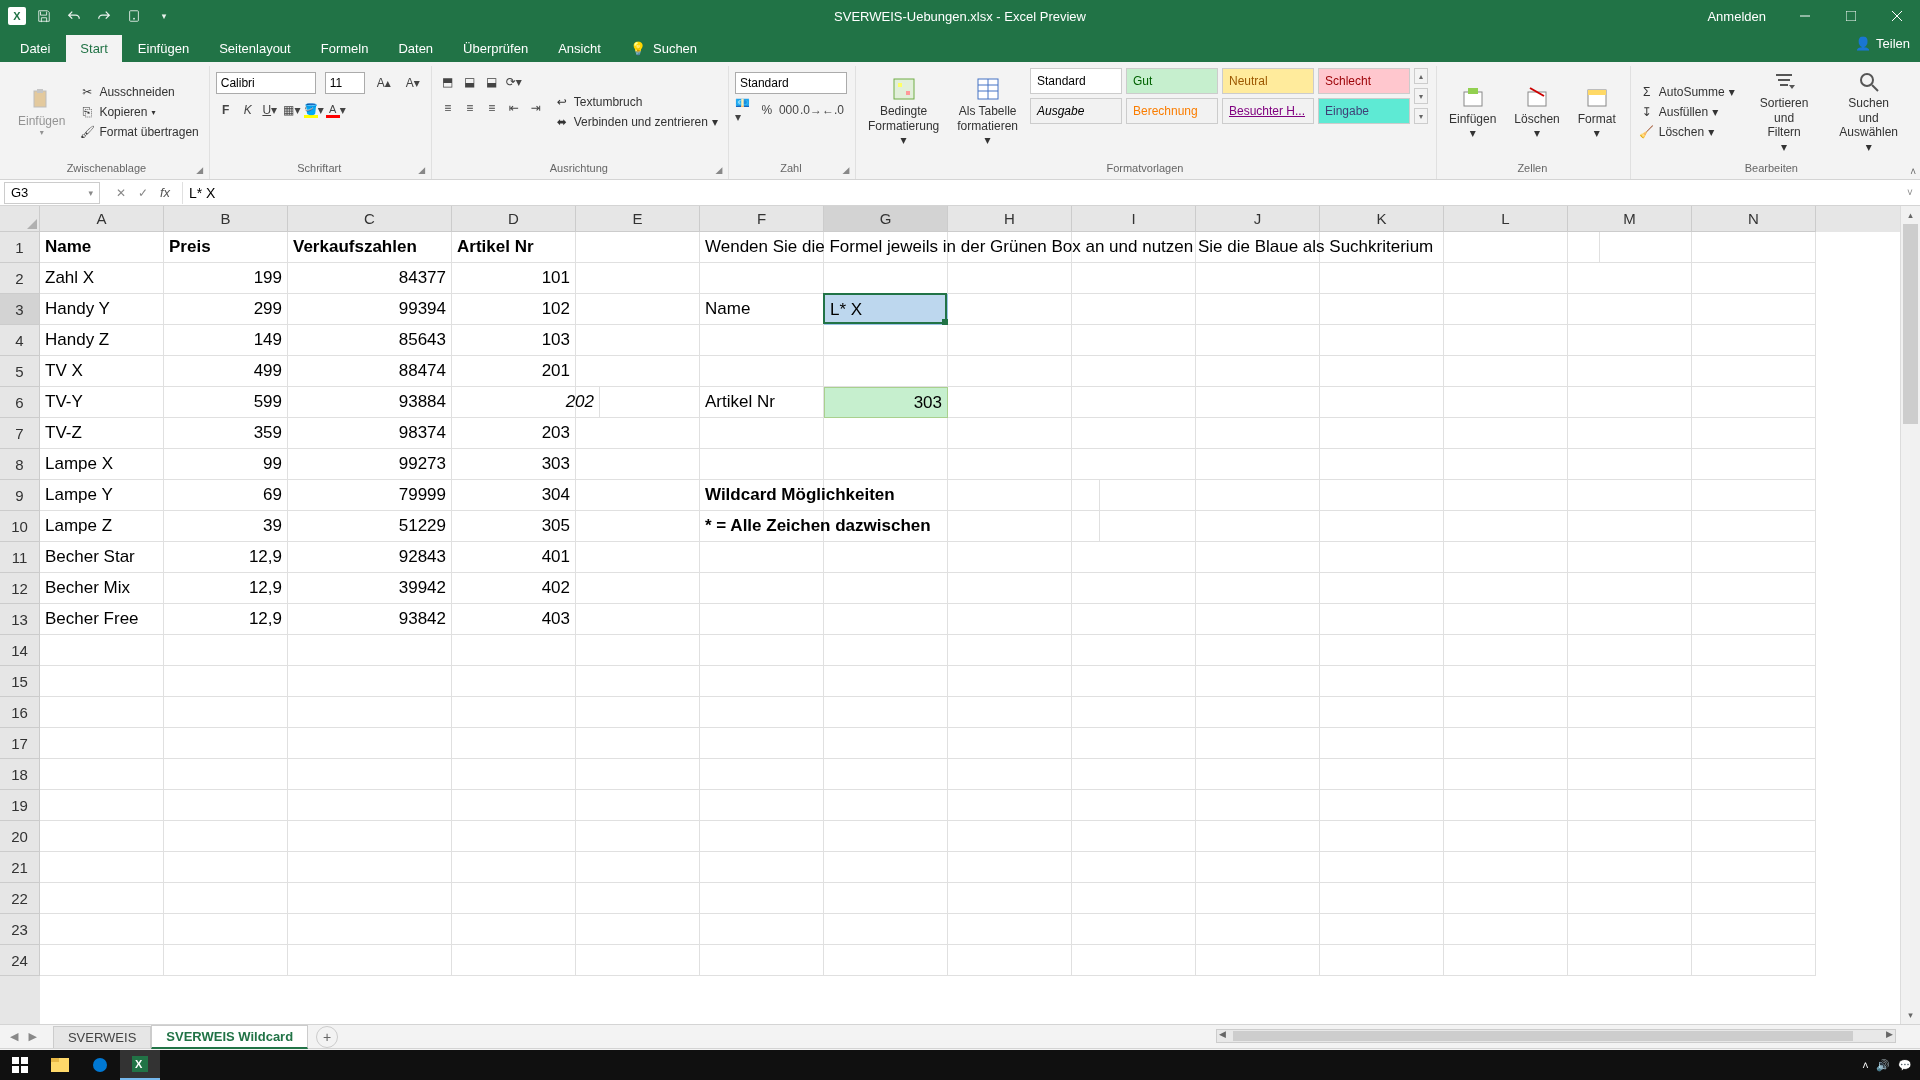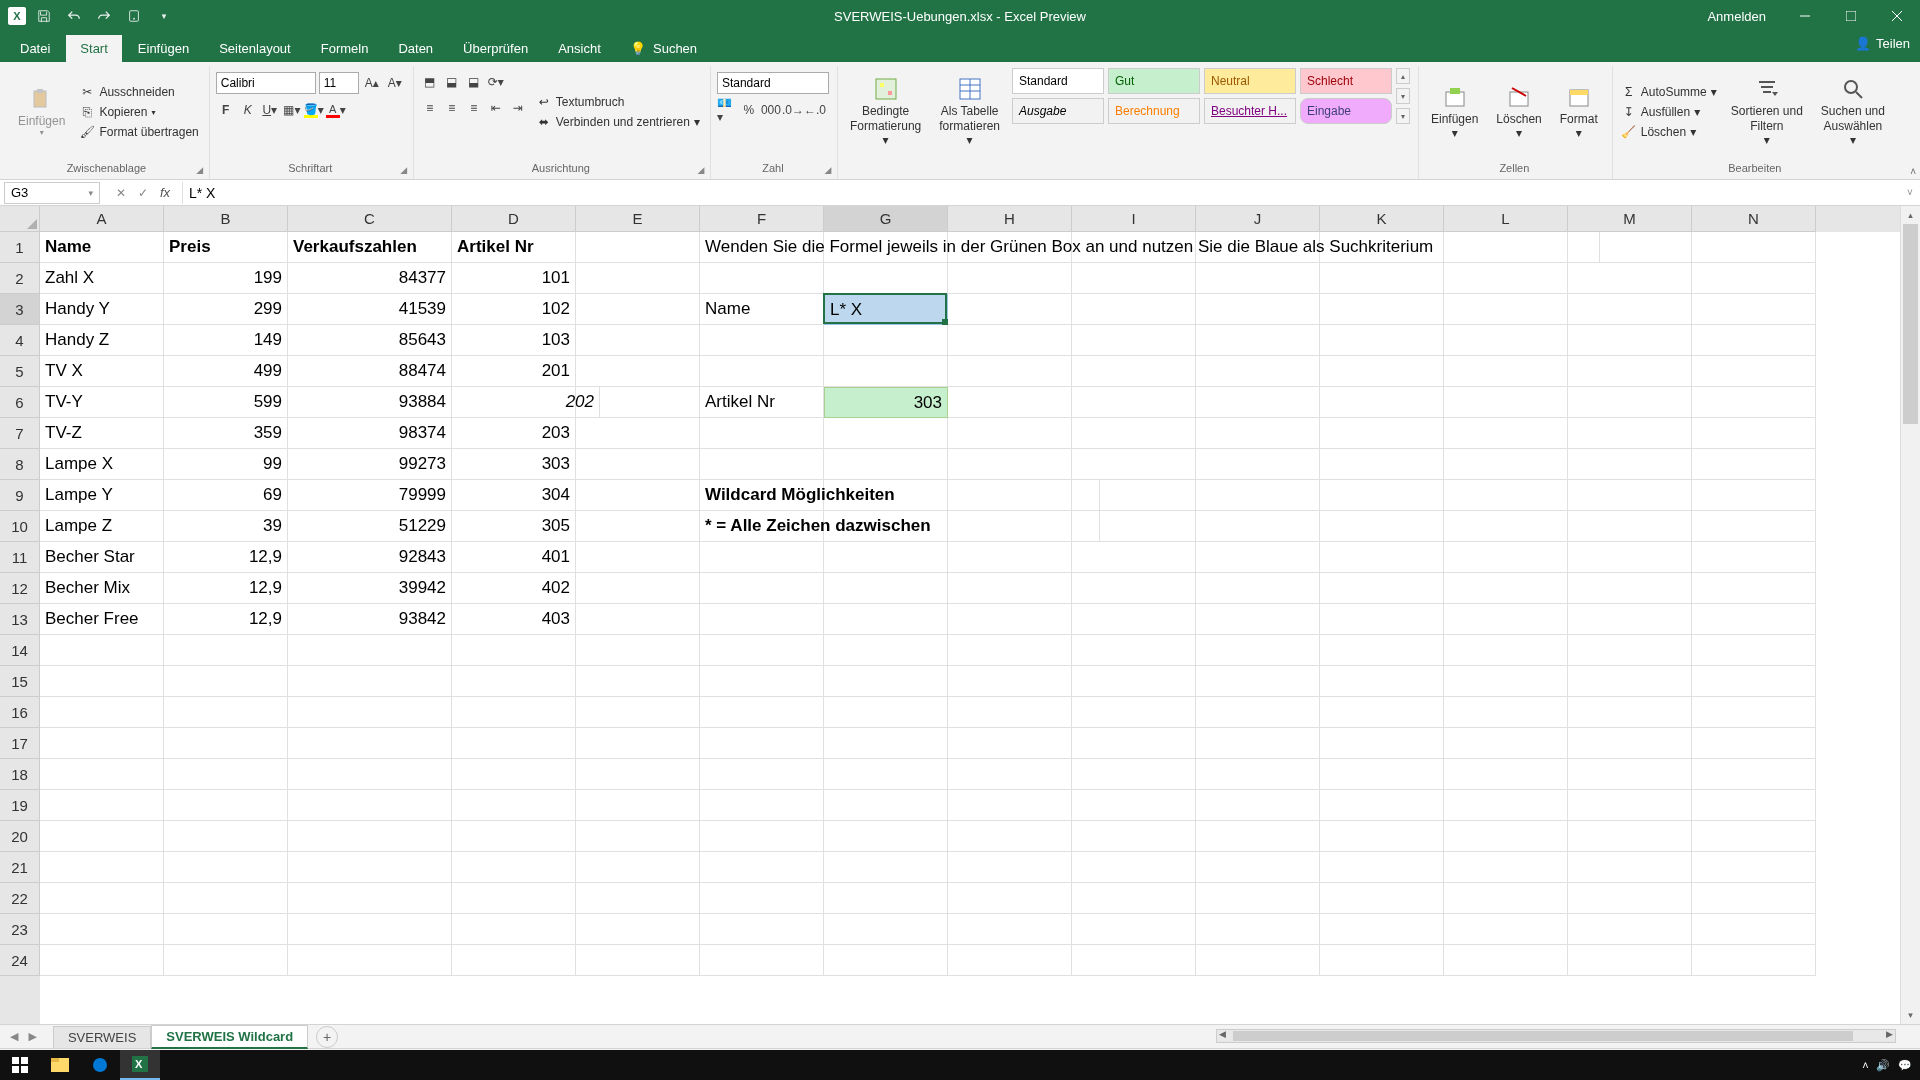--- a/index.html
+++ b/index.html
@@ -30,38 +30,38 @@
 .ribbon-group-content { display: flex; gap: 6px; height: 88px; }
 .ribbon-group-label { font-size: 11px; color: #666; text-align: center; height: 18px; line-height: 18px; }
 .ribbon-group-expand { position: absolute; right: 2px; bottom: 2px; width: 14px; height: 14px; font-size: 9px; color: #888; display: flex; align-items: center; justify-content: center; }
 .rbtn-large { display: flex; flex-direction: column; align-items: center; justify-content: center; padding: 2px 6px; font-size: 12px; color: #333; cursor: pointer; text-align: center; line-height: 1.2; }
 .rbtn-large .licon { width: 26px; height: 26px; margin-bottom: 2px; display: flex; align-items: center; justify-content: center; }
 .rbtn-small-col { display: flex; flex-direction: column; gap: 0px; justify-content: center; }
 .rbtn-small { display: flex; align-items: center; gap: 4px; font-size: 12px; color: #333; padding: 2px 2px; cursor: pointer; white-space: nowrap; }
 .rbtn-small .sicon { width: 16px; height: 16px; display: flex; align-items: center; justify-content: center; }
 .font-select { width: 100px; height: 22px; border: 1px solid #ababab; background: #fff; font-size: 12px; padding: 0 4px; }
 .size-select { width: 40px; height: 22px; border: 1px solid #ababab; background: #fff; font-size: 12px; padding: 0 4px; }
-.font-row { display: flex; gap: 3px; align-items: center; justify-content: flex-end; }
+.font-row { display: flex; gap: 9px; align-items: center; justify-content: flex-end; }
 .format-row { display: flex; gap: 2px; align-items: center; }
 .mini-btn { width: 20px; height: 20px; display: flex; align-items: center; justify-content: center; font-size: 12px; color: #444; cursor: pointer; }
 .mini-btn .underline { text-decoration: underline; }
 .mini-btn.bold { font-weight: bold; }
 .mini-btn.italic { font-style: italic; }
 .color-strip { display: inline-block; width: 14px; border-bottom: 3px solid; text-align: center; font-size: 11px; line-height: 12px; }
 .number-select { width: 112px; height: 22px; border: 1px solid #ababab; background: #fff; font-size: 12px; padding: 0 4px; }
 .style-grid { display: grid; grid-template-columns: repeat(4, 92px); grid-auto-rows: 26px; gap: 4px 4px; }
 .style-item { border: 1px solid #ccc; font-size: 12px; display: flex; align-items: center; padding: 0 6px; }
 .st-standard { background: #fff; }
 .st-gut { background: #c6efce; color: #006100; }
 .st-neutral { background: #ffeb9c; color: #9c5700; }
 .st-schlecht { background: #ffc7ce; color: #9c0006; }
 .st-ausgabe { background: #f2f2f2; font-style: italic; }
 .st-berechnung { background: #f2f2f2; color:#fa7d00; font-weight:normal; }
 .st-besuchter { background: #f2f2f2; color:#800080; text-decoration:underline; }
-.st-eingabe { background: #f0abfc; color:#3f3f76;border-radius:8px; }
+.st-eingabe { background: #5eead4; color:#3f3f76; }
 .style-nav { display:flex; flex-direction:column; justify-content:space-between; height:56px; margin-left:4px;}
 .style-nav div { width:14px; height:16px; border:1px solid #ccc; font-size:8px; display:flex;align-items:center;justify-content:center;color:#666;}
 .collapse-ribbon { position: absolute; right: 4px; bottom: 2px; font-size: 10px; color: #666; }
 
 
 .formula-bar { height: 26px; border-bottom: 1px solid #d4d4d4; display: flex; align-items: center; background: #fff; }
 .name-box { width: 96px; height: 22px; border: 1px solid #ccc; margin: 0 4px; padding: 0 6px; font-size: 13px; display: flex; align-items: center; justify-content: space-between; }
 .name-box-arrow { font-size: 9px; color: #888; }
 .fb-btns { display: flex; gap: 0; padding: 0 6px; border-right: 1px solid #e0e0e0; height: 22px; align-items: center; }
 .fb-btn { width: 22px; height: 22px; display: flex; align-items: center; justify-content: center; color: #888; font-size: 12px; }
@@ -320,20 +320,21 @@
         <div class="style-item st-besuchter">Besuchter H...</div>
         <div class="style-item st-eingabe">Eingabe</div>
       </div>
       <div class="style-nav">
         <div>▴</div>
         <div>▾</div>
         <div>▾</div>
       </div>
       </div>
     </div>
+    <div class="ribbon-group-label">Formatvorlagen</div>
   </div>
 
   <div class="ribbon-group">
     <div class="ribbon-group-content">
       <div class="rbtn-large"><div class="licon">
             <svg width="22" height="22">
               <rect x="2" y="6" width="18" height="14" fill="#fff" stroke="#888"></rect>
               <rect x="6" y="2" width="10" height="6" fill="#92d050"></rect>
             </svg>
           </div><span>Einfügen</span>▾</div>
@@ -779,21 +780,21 @@
       <div class="cell bold" style="left: 124px; top: 0px; width: 124px;">Preis</div>
       <div class="cell bold" style="left: 248px; top: 0px; width: 164px;">Verkaufszahlen</div>
       <div class="cell bold" style="left: 412px; top: 0px; width: 124px;">Artikel Nr</div>
       <div class="cell" style="left: 660px; top: 0px; width: 900px;">Wenden Sie die Formel jeweils in der Grünen Box an und nutzen Sie die Blaue als Suchkriterium</div>
       <div class="cell" style="left: 0px; top: 31px; width: 124px;">Zahl X</div>
       <div class="cell right" style="left: 124px; top: 31px; width: 124px;">199</div>
       <div class="cell right" style="left: 248px; top: 31px; width: 164px;">84377</div>
       <div class="cell right" style="left: 412px; top: 31px; width: 124px;">101</div>
       <div class="cell" style="left: 0px; top: 62px; width: 124px;">Handy Y</div>
       <div class="cell right" style="left: 124px; top: 62px; width: 124px;">299</div>
-      <div class="cell right" style="left: 248px; top: 62px; width: 164px;">41539</div>
+      <div class="cell right" style="left: 248px; top: 62px; width: 164px;">99394</div>
       <div class="cell right" style="left: 412px; top: 62px; width: 124px;">102</div>
       <div class="cell" style="left: 0px; top: 93px; width: 124px;">Handy Z</div>
       <div class="cell right" style="left: 124px; top: 93px; width: 124px;">149</div>
       <div class="cell right" style="left: 248px; top: 93px; width: 164px;">85643</div>
       <div class="cell right" style="left: 412px; top: 93px; width: 124px;">103</div>
       <div class="cell" style="left: 0px; top: 124px; width: 124px;">TV X</div>
       <div class="cell right" style="left: 124px; top: 124px; width: 124px;">499</div>
       <div class="cell right" style="left: 248px; top: 124px; width: 164px;">88474</div>
       <div class="cell right" style="left: 412px; top: 124px; width: 124px;">201</div>
       <div class="cell" style="left: 0px; top: 155px; width: 124px;">TV-Y</div>

